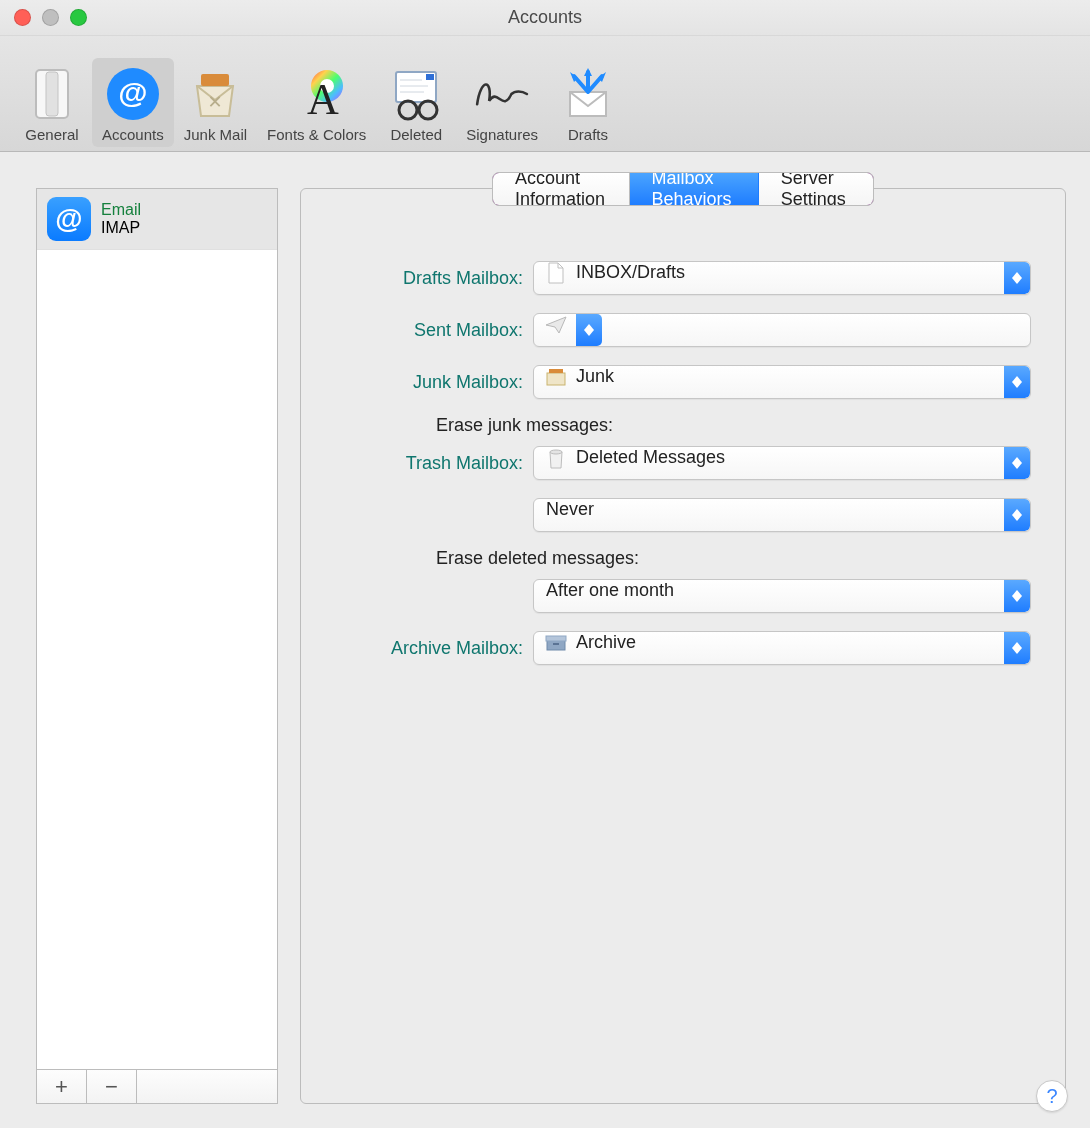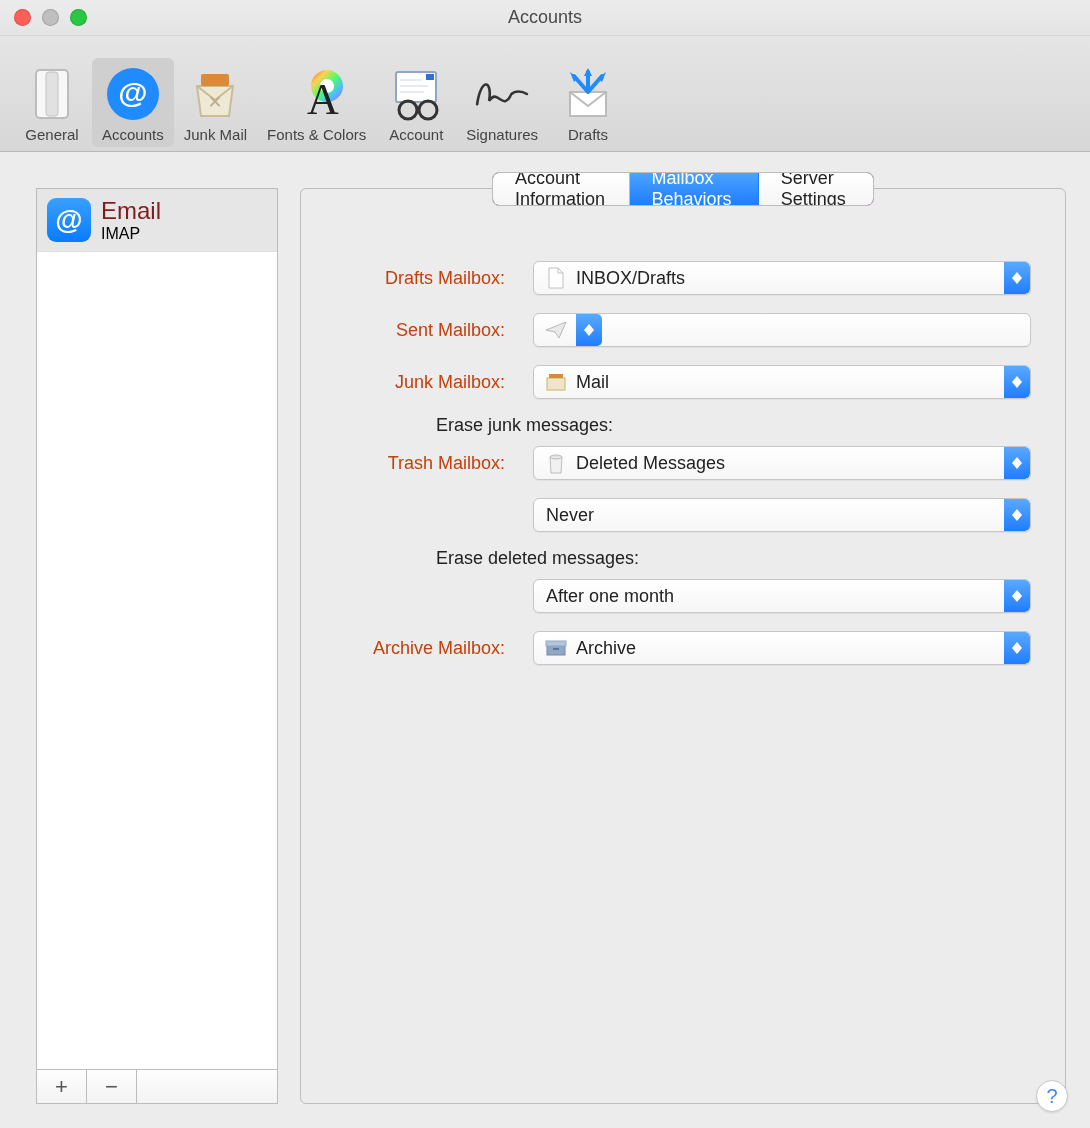--- a/index.html
+++ b/index.html
@@ -85,21 +85,21 @@
     background: #e6e6e6;
     border-bottom: 1px solid #e0e0e0;
   }
   .acct-icon {
     width: 44px; height: 44px;
     background: linear-gradient(#39a0ff,#0a7bff);
     border-radius: 9px;
     display: flex; align-items: center; justify-content: center;
     color: #fff; font-size: 28px; font-weight: 600;
   }
-  .acct-text .name { font-size: 24px; color: #7f1d1d; }
+  .acct-text .name { font-size: 16px; color: #15803d; }
   .acct-text .type { font-size: 16px; color: #000000; }
 
   .sidebar-buttons {
     display: flex;
     height: 34px;
     border-top: 1px solid #bcbcbc;
     background: linear-gradient(#fdfdfd,#f3f3f3);
   }
   .sidebar-buttons .sbtn {
     width: 50px;
@@ -151,40 +151,39 @@
     padding: 72px 34px 24px 18px;
   }
   .row {
     display: flex;
     align-items: center;
     margin-bottom: 18px;
   }
   .lbl {
     width: 214px;
     text-align: right;
-    padding-right: 28px;
+    padding-right: 10px;
     font-size: 18px;
-    color: #c2410c;
+    color: #0f766e;
   }
   .sublabel {
     font-size: 18px;
     color: #222;
     margin-left: 117px;
     margin-bottom: 10px;
     margin-top: -2px;
   }
 
   .popup {
     flex: 1;
     height: 34px;
     background: linear-gradient(#ffffff,#f6f6f6);
     border: 1px solid #c6c6c6;
     border-radius: 6px;
     display: flex;
-    align-items: center;
     overflow: hidden;
     box-shadow: 0 1px 1px rgba(0,0,0,.05);
   }
   .popup .picon {
     width: 28px; height: 22px;
     margin: 0 6px 0 8px;
     display: flex; align-items: center; justify-content: center;
   }
   .popup.noicon .val { margin-left: 12px; }
   .popup .val { flex: 1; font-size: 18px; color: #222; }
@@ -289,21 +288,21 @@
         <rect x="8" y="6" width="40" height="30" rx="2" fill="#fff" stroke="#8fa7c4" stroke-width="2"></rect>
         <rect x="38" y="8" width="8" height="6" fill="#2f6fd6"></rect>
         <line x1="12" y1="14" x2="34" y2="14" stroke="#cfd6de"></line>
         <line x1="12" y1="20" x2="40" y2="20" stroke="#cfd6de"></line>
         <line x1="12" y1="26" x2="36" y2="26" stroke="#cfd6de"></line>
         <circle cx="20" cy="44" r="9" fill="none" stroke="#333" stroke-width="3"></circle>
         <circle cx="40" cy="44" r="9" fill="none" stroke="#333" stroke-width="3"></circle>
         <line x1="29" y1="44" x2="31" y2="44" stroke="#333" stroke-width="3"></line>
       </svg>
     </div>
-    <div class="tlabel">Account</div>
+    <div class="tlabel">Deleted</div>
   </div>
 
 
   <div class="tool">
     <div class="ticon">
       <svg width="70" height="56" viewBox="0 0 70 56">
         <path d="M6 40 C 10 10, 24 10, 20 36 C 30 20, 36 50, 46 28 M46 28 C 50 24, 58 24, 64 28" fill="none" stroke="#333" stroke-width="3" stroke-linecap="round"></path>
       </svg>
     </div>
     <div class="tlabel">Signatures</div>
@@ -396,21 +395,21 @@
 
       <div class="row">
         <div class="lbl">Junk Mailbox:</div>
         <div class="popup">
           <span class="picon">
             <svg width="22" height="20" viewBox="0 0 22 20">
                 <rect x="2" y="6" width="18" height="12" fill="#efe5c8" stroke="#c9b36f"></rect>
                 <rect x="4" y="2" width="14" height="4" fill="#d98b3a"></rect>
               </svg>
           </span>
-          <span class="val">Mail</span>
+          <span class="val">Junk</span>
           <span class="arrows">
             <svg width="10" height="6">
                 <polygon points="5,0 10,6 0,6" fill="#fff"></polygon>
               </svg>
             <svg width="10" height="6">
                 <polygon points="0,0 10,0 5,6" fill="#fff"></polygon>
               </svg>
           </span>
         </div>
       </div>

